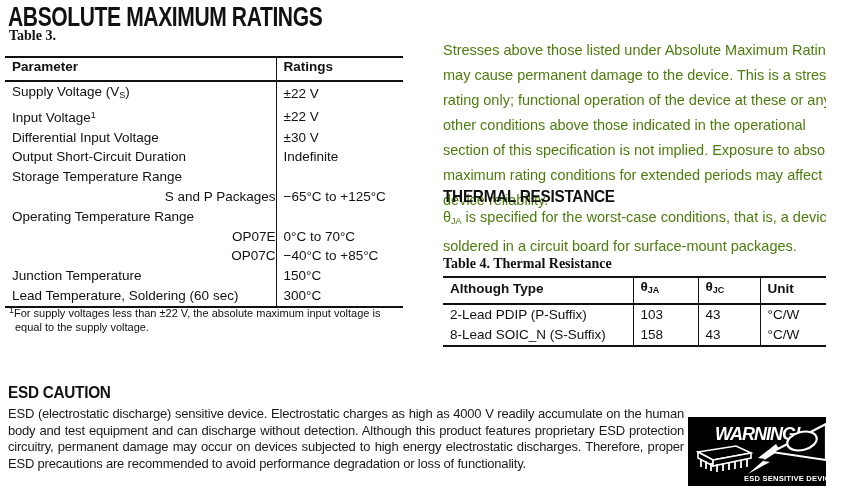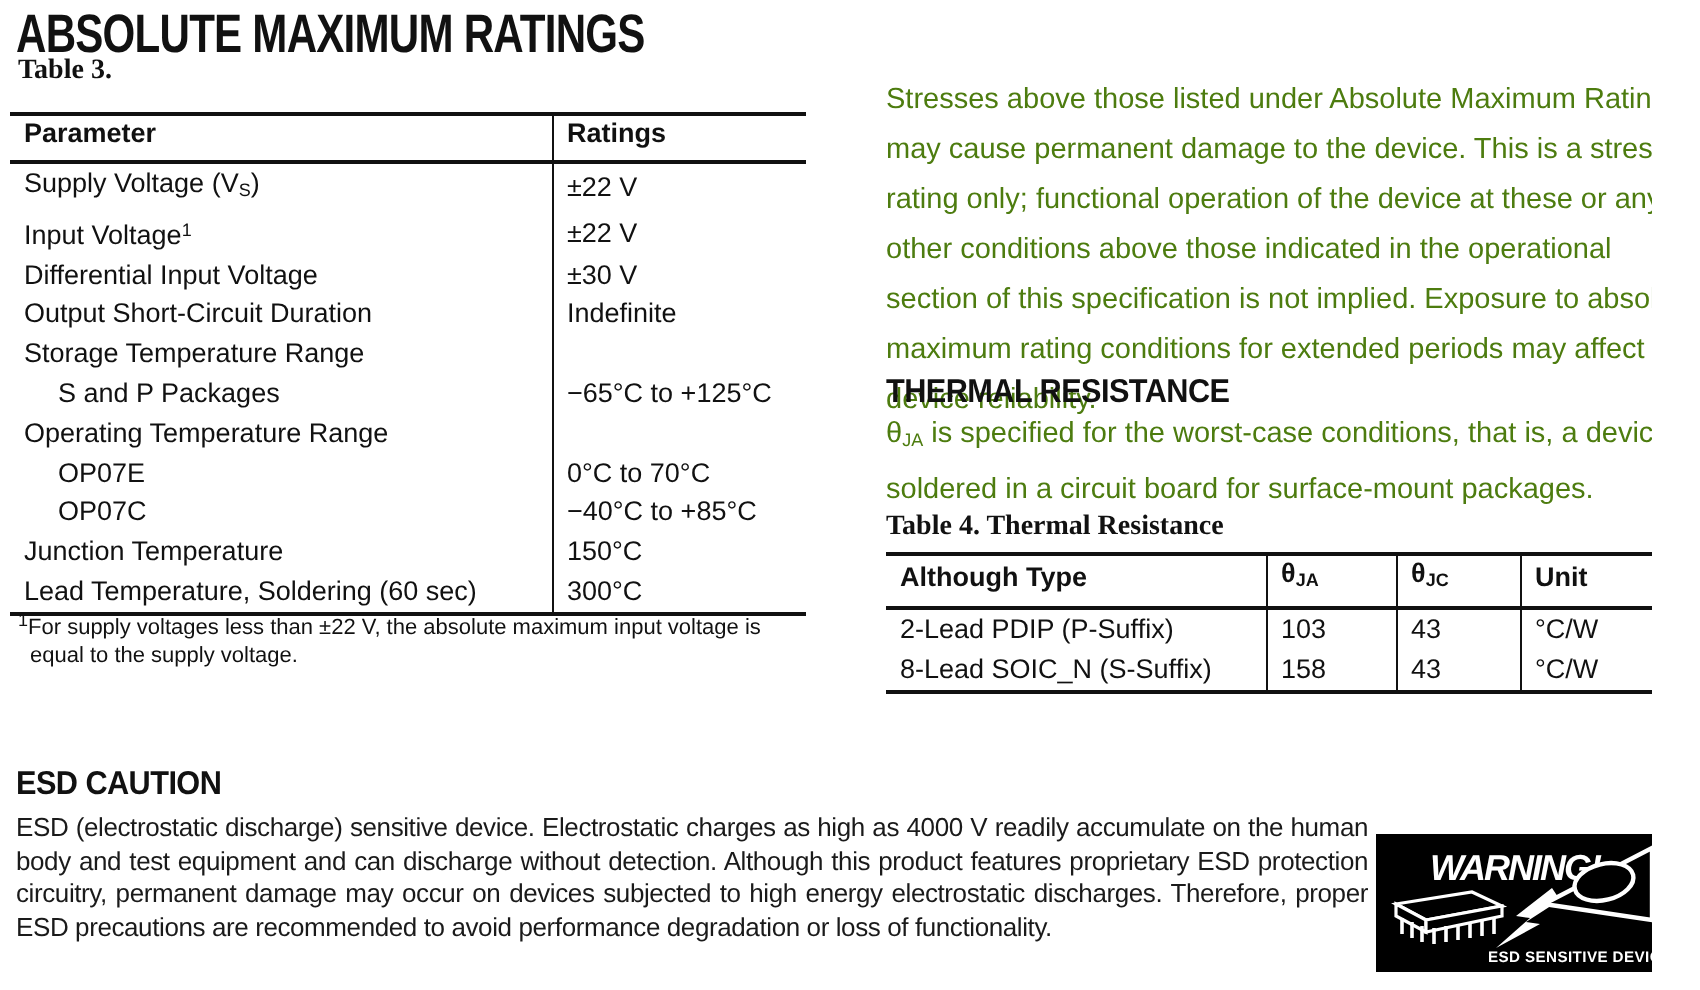--- a/index.html
+++ b/index.html
@@ -30,21 +30,21 @@
   }
   .t3 th { line-height:18px; }
   .t4 th { line-height:18px; }
   td {
     font-size:13.5px; padding:0 0 0 7px; white-space:nowrap; color:#111;
   }
   .t3 td { line-height:19.8px; }
   .t4 td { line-height:20px; }
   .t3 th:nth-child(2), .t3 td:nth-child(2),
   .t4 th:nth-child(n+2), .t4 td:nth-child(n+2) { border-left:1.5px solid #111; }
-  td.indent { padding-left:24px; }
+  td.indent { padding-left:24px;text-align:right; }
   sub { font-size:9px; vertical-align:-2px; }
   sup { font-size:9px; vertical-align:4px; }
 
   .footnote {
     position:absolute; left:9px; top:303px; width:392px;
     font-size:11px; line-height:14px; color:#111;
     padding-left:6px; text-indent:-6px;
   }
   .serifp {
     position:absolute; font-family:Liberation Sans, sans-serif; font-size:14.5px;

